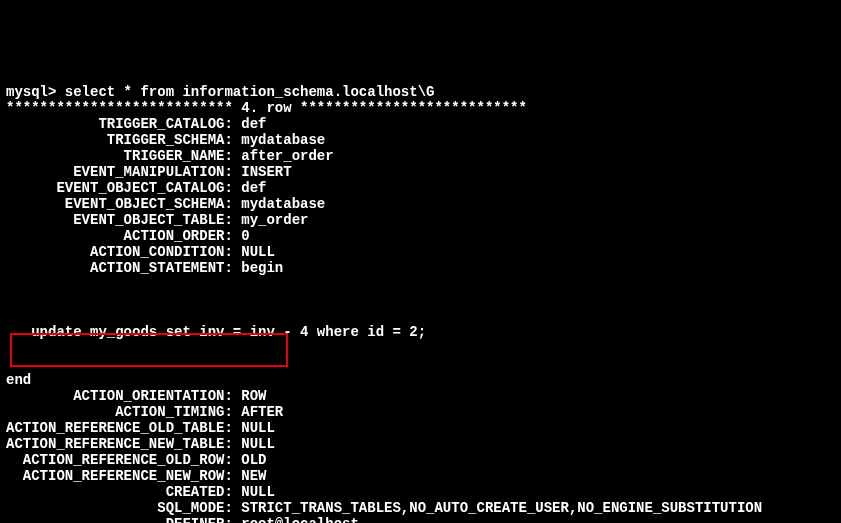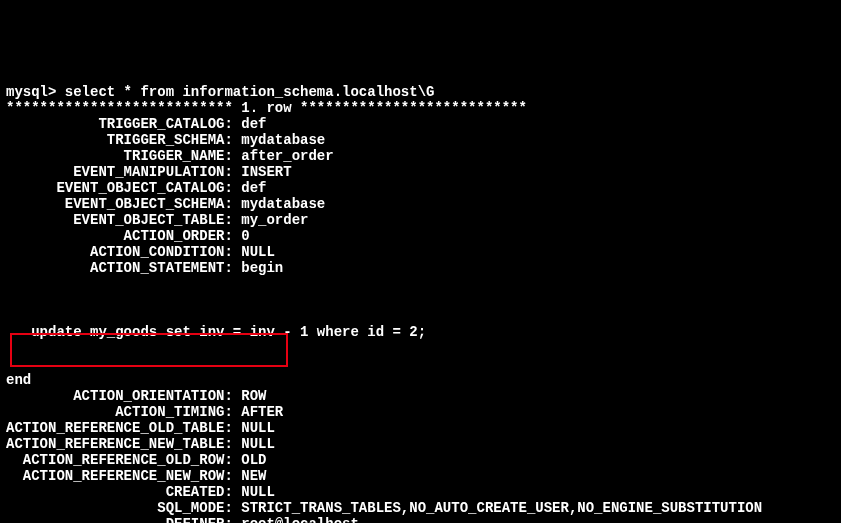--- a/index.html
+++ b/index.html
@@ -30,24 +30,24 @@
       pointer-events: none;
     }
   </style>
 </head>
 <body>
 
 
 
 <div>
 <span>mysql&gt; </span><span>select * from information_schema.localhost\G</span>
-<span>*************************** 1. row ***************************</span>
+<span>*************************** 4. row ***************************</span>
 <div id="rows1"><div>           TRIGGER_CATALOG: def</div><div>            TRIGGER_SCHEMA: mydatabase</div><div>              TRIGGER_NAME: after_order</div><div>        EVENT_MANIPULATION: INSERT</div><div>      EVENT_OBJECT_CATALOG: def</div><div>       EVENT_OBJECT_SCHEMA: mydatabase</div><div>        EVENT_OBJECT_TABLE: my_order</div><div>              ACTION_ORDER: 0</div><div>          ACTION_CONDITION: NULL</div><div>          ACTION_STATEMENT: begin</div></div>
 <div> </div>
-<span>   update my_goods set inv = inv - 1 where id = 2;</span>
+<span>   update my_goods set inv = inv - 4 where id = 2;</span>
 <div> </div>
 <span>end</span>
 <div id="rows2"><div>        ACTION_ORIENTATION: ROW</div><div>             ACTION_TIMING: AFTER</div><div>ACTION_REFERENCE_OLD_TABLE: NULL</div><div>ACTION_REFERENCE_NEW_TABLE: NULL</div><div>  ACTION_REFERENCE_OLD_ROW: OLD</div><div>  ACTION_REFERENCE_NEW_ROW: NEW</div><div>                   CREATED: NULL</div><div>                  SQL_MODE: STRICT_TRANS_TABLES,NO_AUTO_CREATE_USER,NO_ENGINE_SUBSTITUTION</div><div>                   DEFINER: root@localhost</div></div>
 
 
 
 
 </div>
 
 <div class="highlight-box"></div>

